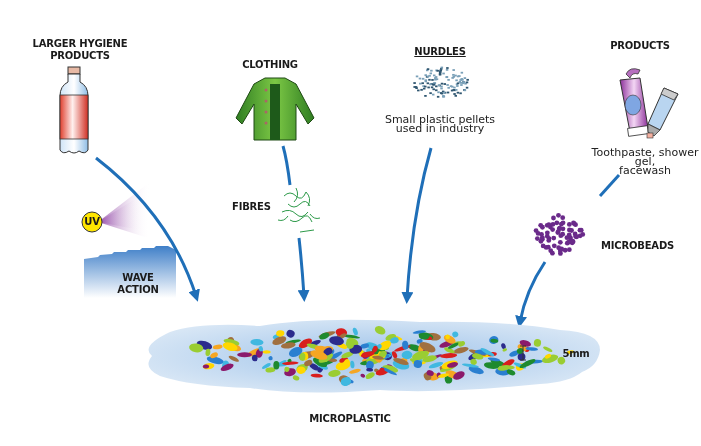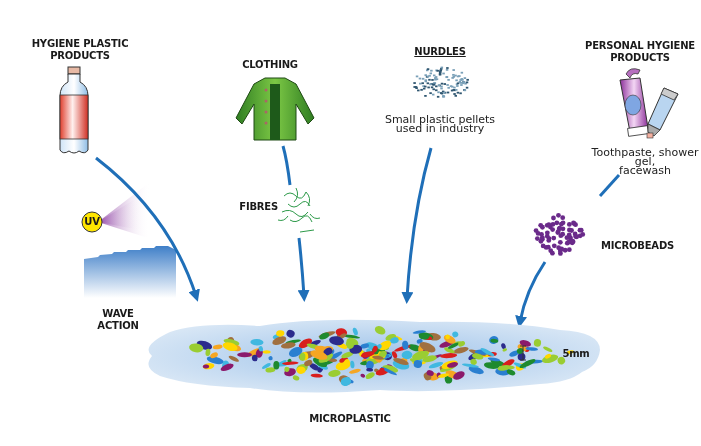--- a/index.html
+++ b/index.html
@@ -536,38 +536,37 @@
     </g>
 
   <g stroke="#333" stroke-width="1">
     <line x1="523" y1="346" x2="523" y2="360"></line>
       <line x1="520" y1="346" x2="526" y2="346"></line>
       <line x1="520" y1="360" x2="526" y2="360"></line>
   </g>
 </svg>
 
 <div class="lbl" style="left:20px;top:38px;width:120px;">
-  <div>HYGIENE PLASTIC</div>
+  <div>LARGER HYGIENE</div>
   <div>PRODUCTS</div>
 </div>
 <div class="lbl" style="left:230px;top:59px;width:80px;">CLOTHING</div>
 <div class="lbl" style="left:400px;top:46px;width:80px;text-decoration:underline;">NURDLES</div>
 <div class="small" style="left:380px;top:115px;width:120px;">
   <div>Small plastic pellets</div>
   <div>used in industry</div>
 </div>
 <div class="lbl" style="left:580px;top:40px;width:120px;">
-  <div>PERSONAL HYGIENE</div>
   <div>PRODUCTS</div>
 </div>
 <div class="small" style="left:590px;top:148px;width:110px;">
   <div>Toothpaste, shower gel,</div>
   <div>facewash</div>
 </div>
 <div class="lbl" style="left:80px;top:216px;width:24px;font-size:10px;">UV</div>
-<div class="lbl" style="left:88px;top:272px;width:60px;margin-top:36px;">
+<div class="lbl" style="left:108px;top:272px;width:60px;">
   <div>WAVE</div>
   <div>ACTION</div>
 </div>
-<div class="lbl" style="left:232px;top:201px;width:46px;text-align:right;">FIBRES</div>
+<div class="lbl" style="left:232px;top:201px;width:46px;text-align:left;">FIBRES</div>
 <div class="lbl" style="left:594px;top:240px;width:80px;text-align:right;">MICROBEADS</div>
 <div class="lbl" style="left:556px;top:348px;width:40px;text-align:center;">5mm</div>
 <div class="lbl" style="left:300px;top:413px;width:100px;">MICROPLASTIC</div>
 
 </body></html>

